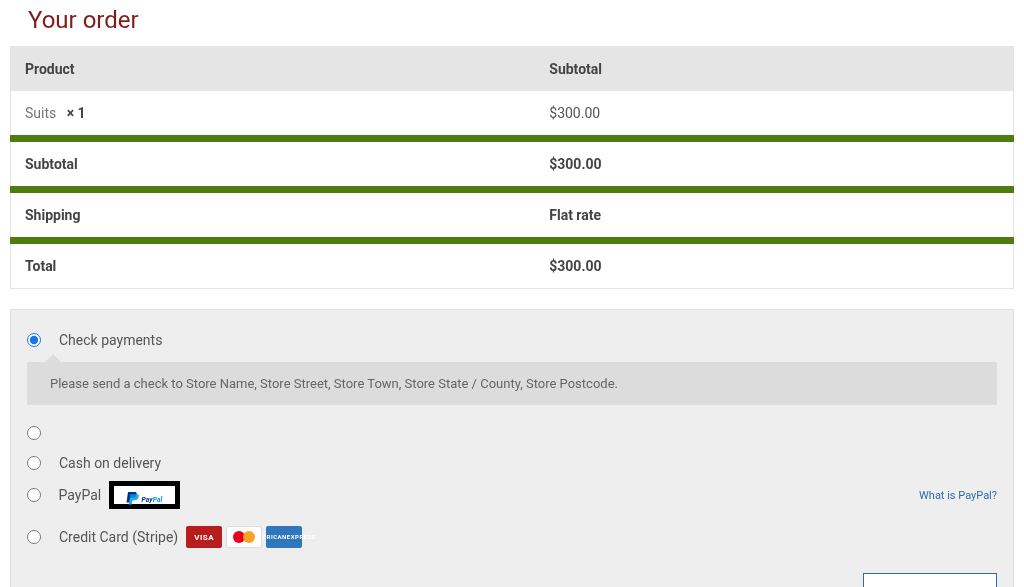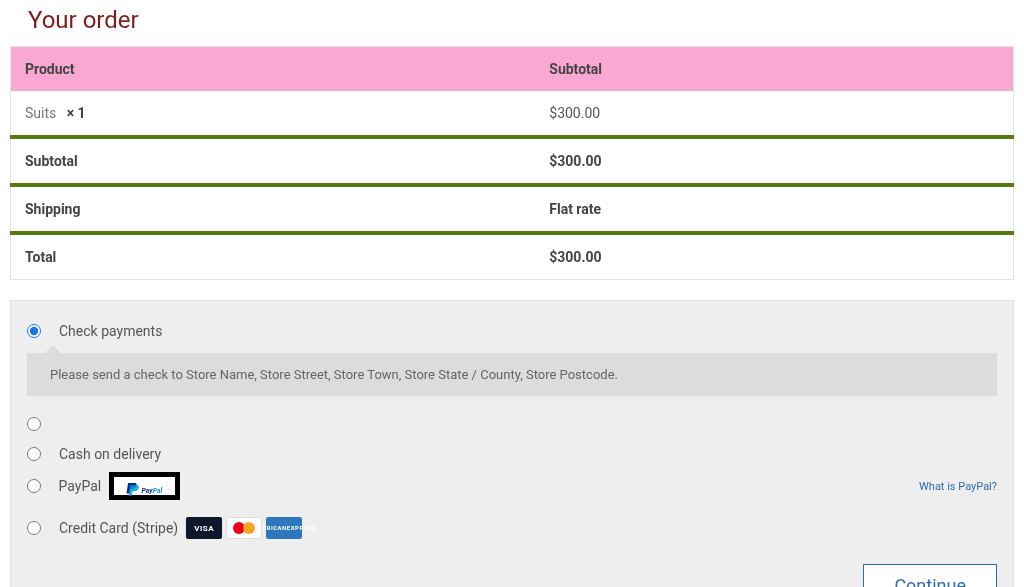--- a/index.html
+++ b/index.html
@@ -24,26 +24,26 @@
     .order-table {
       width: 100%;
       border-collapse: collapse;
       border: 1px solid #e4e4e4;
       margin-bottom: 20px;
     }
     .order-table th,
     .order-table td {
       text-align: left;
       padding: 14px 14px;
-      border-bottom: 4px solid #4d7c0f;
+      border-bottom: 7px solid #4d7c0f;
     }
     .order-table th {
       font-weight: 700;
       color: #444;
-      background: #f9a8d4;
+      background: #e5e5e5;
     }
     .order-table tr:last-child td,
     .order-table tr:last-child th {
       border-bottom: none;
     }
     .product-name {
       color: #777;
     }
     .product-qty {
       color: #444;
@@ -139,21 +139,21 @@
       border-radius: 2px;
       display: inline-flex;
       align-items: center;
       justify-content: center;
       color: #fff;
       font-size: 8px;
       font-weight: 700;
       letter-spacing: 0.5px;
     }
     .visa {
-      background: #0f172a;
+      background: #b91c1c;
       text-align: right;
     }
     .mastercard {
       background: #fff;
       border: 1px solid #ddd;
       position: relative;
     }
     .mc-red, .mc-yellow {
       width: 12px;
       height: 12px;

